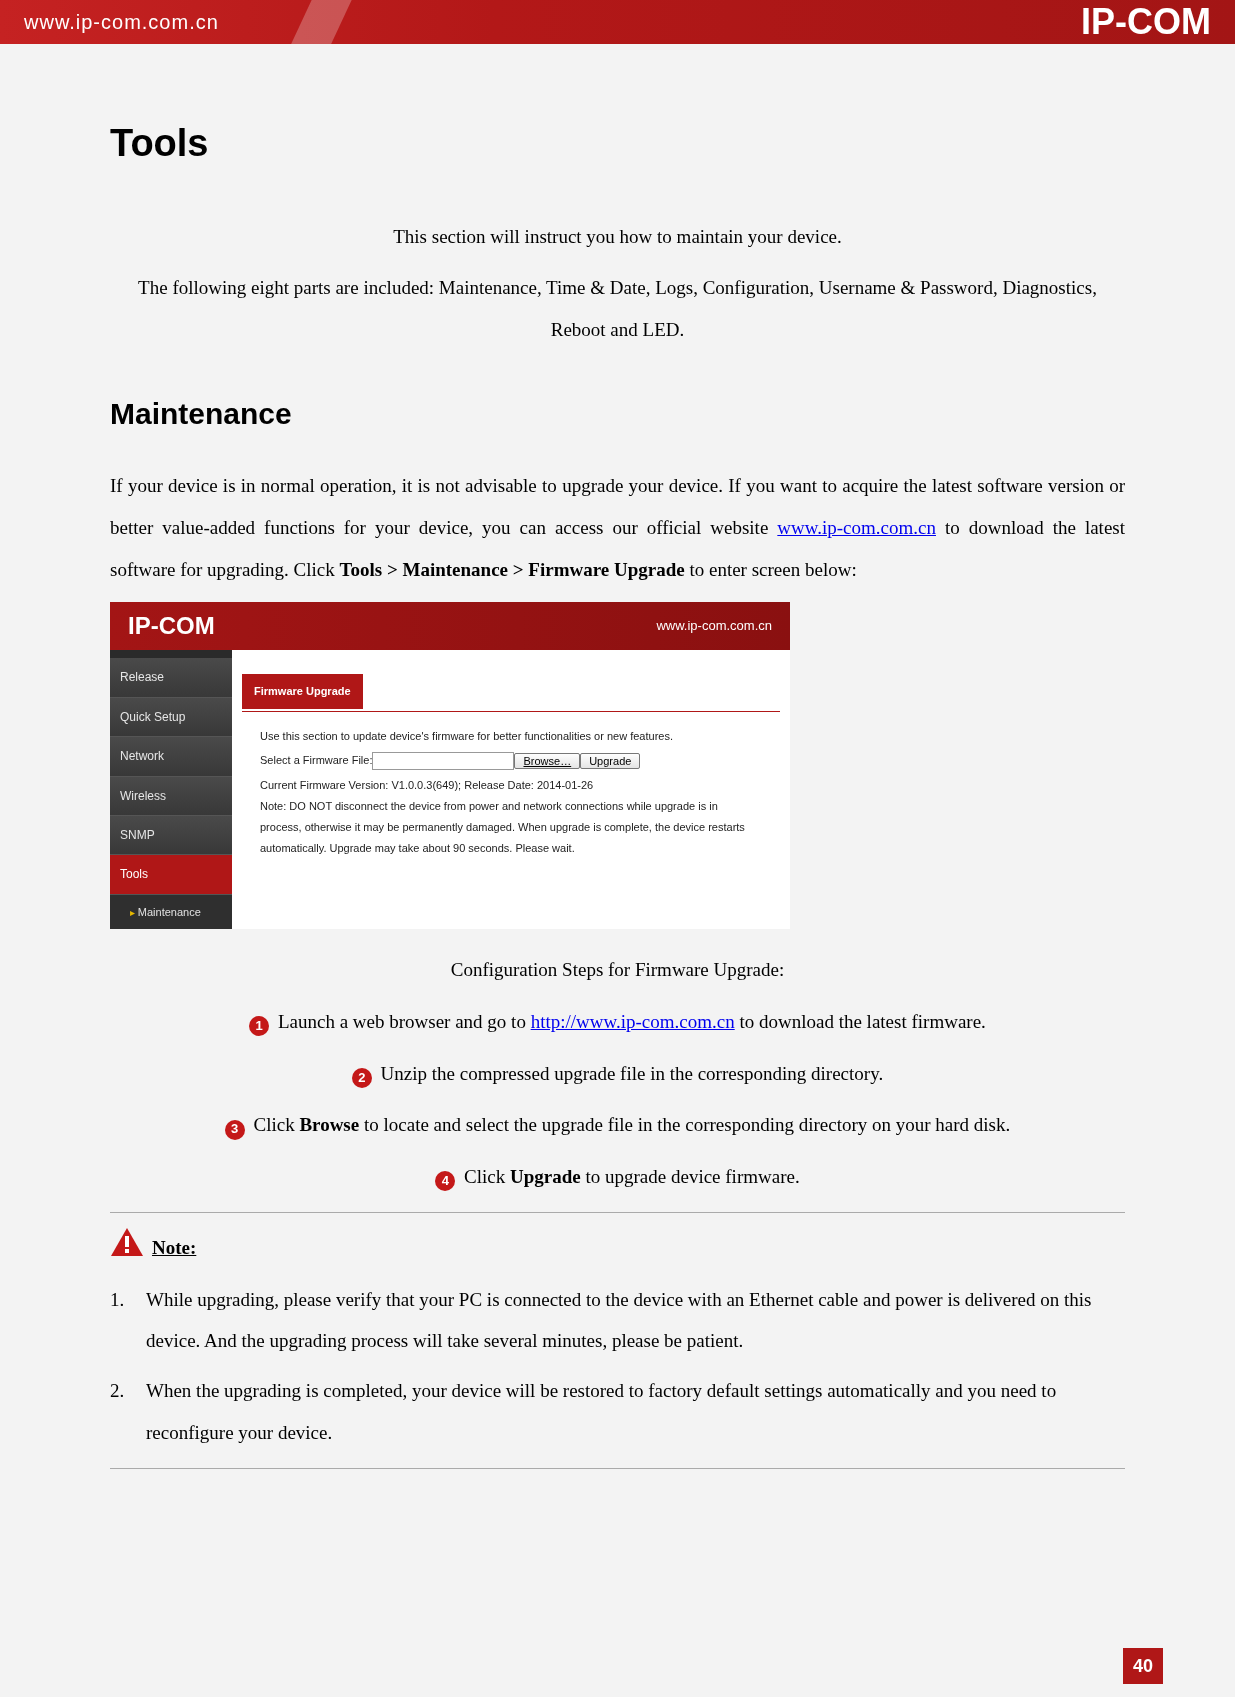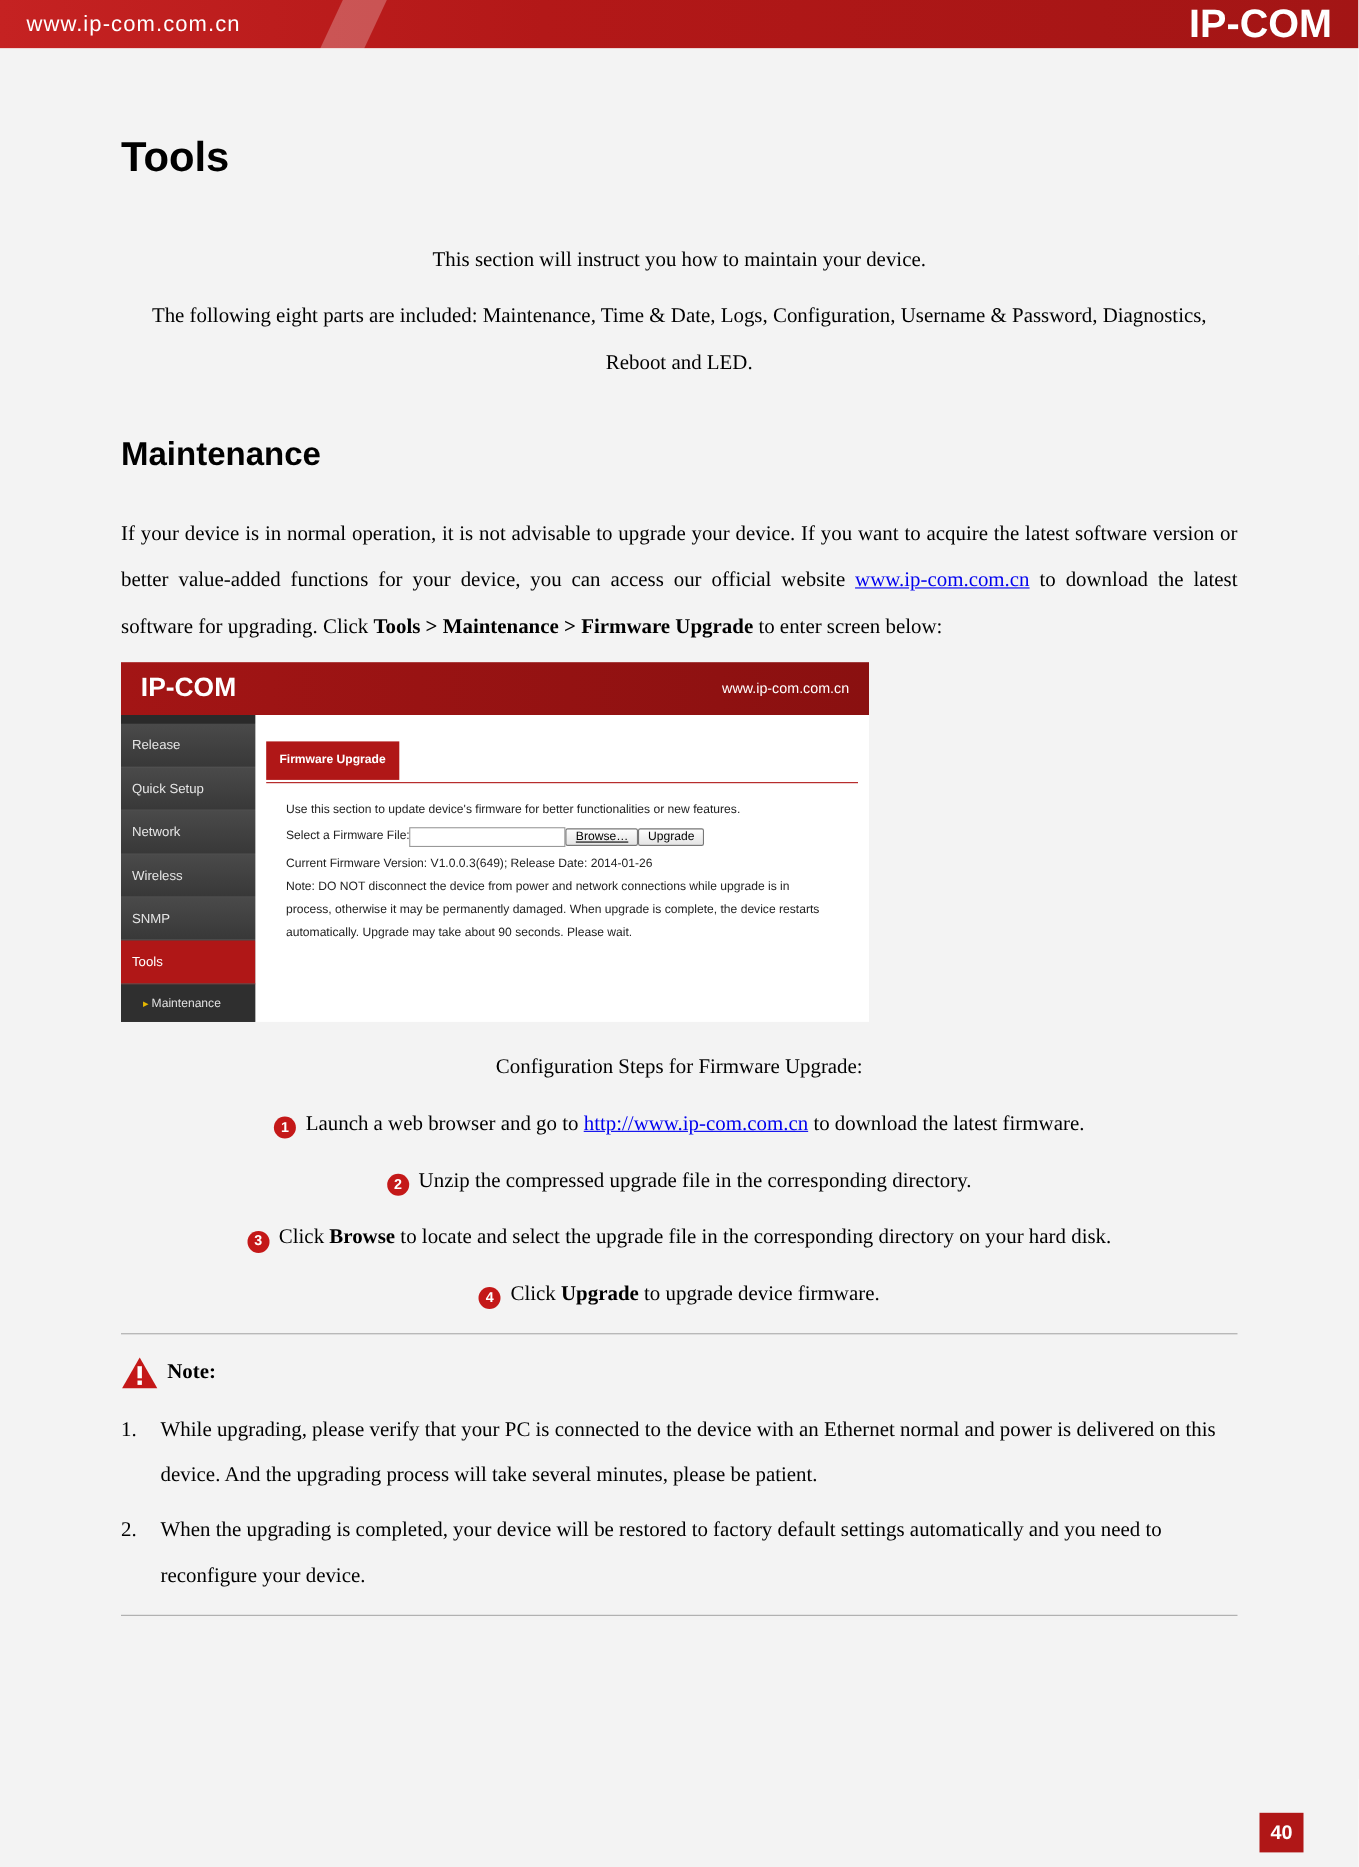--- a/index.html
+++ b/index.html
@@ -188,35 +188,36 @@
     margin-right: 4px;
     vertical-align: -2px;
   }
   hr {
     border: none;
     border-top: 1px solid #aaa;
     margin: 14px 0;
   }
   .note-head {
     display: flex;
-    align-items: center;
+    align-items: flex-start;
     gap: 8px;
     margin: 10px 0;
+    text-decoration: underline;
   }
   .warn-icon {
     width: 34px;
     height: 30px;
   }
   .note-label {
     font-weight: bold;
     font-size: 19px;
   }
   .pagenum {
     position: absolute;
-    right: 50px;
+    right: 72px;
     bottom: 30px;
     background: #b01717;
     color: #fff;
     width: 40px;
     height: 36px;
     display: flex;
     align-items: center;
     justify-content: center;
     font-family: Arial, sans-serif;
     font-weight: bold;
@@ -317,21 +318,21 @@
       <svg class="warn-icon" viewBox="0 0 34 30">
         <polygon points="17,1 33,29 1,29" fill="#c41818"></polygon>
         <rect x="15" y="9" width="4" height="11" fill="#fff"></rect>
         <rect x="15" y="22" width="4" height="4" fill="#fff"></rect>
       </svg>
       <span class="note-label">Note:</span>
     </div>
 
     <div class="num-item">
       <span class="n">1.</span>
-      <span>While upgrading, please verify that your PC is connected to the device with an Ethernet normal and power is delivered on this device. And the upgrading process will take several minutes, please be patient.</span>
+      <span>While upgrading, please verify that your PC is connected to the device with an Ethernet cable and power is delivered on this device. And the upgrading process will take several minutes, please be patient.</span>
     </div>
 
     <div class="num-item">
       <span class="n">2.</span>
       <span>When the upgrading is completed, your device will be restored to factory default settings automatically and you need to reconfigure your device.</span>
     </div>
 
     <hr>
 
   </div>

